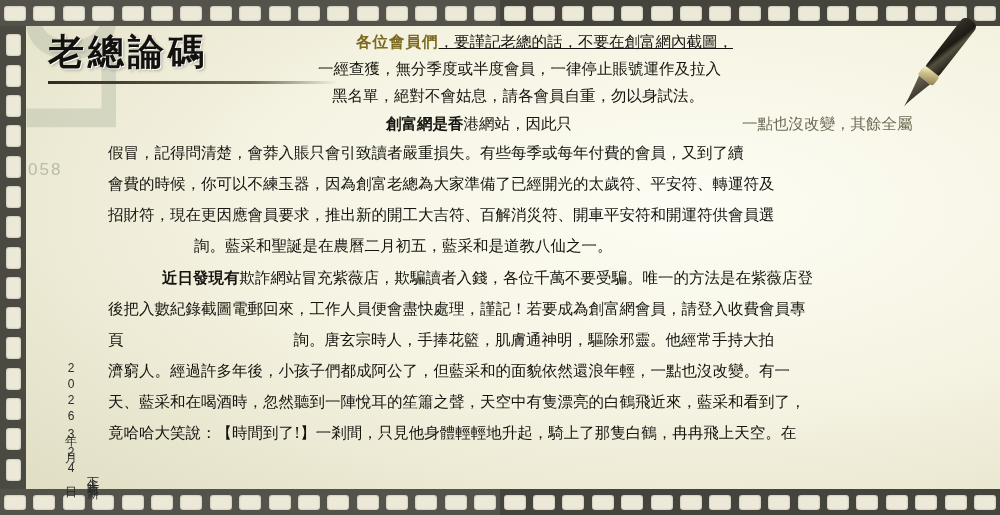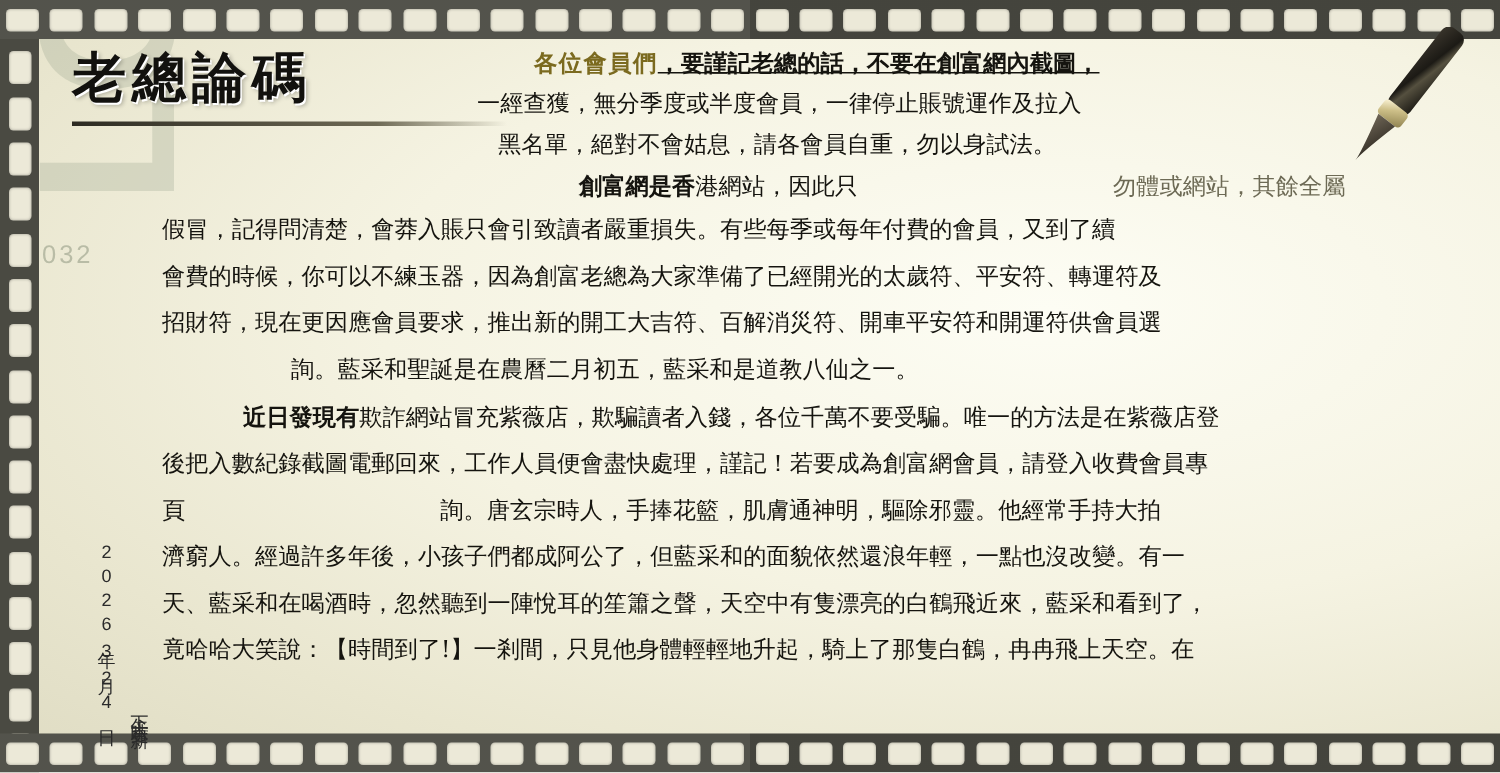--- a/index.html
+++ b/index.html
@@ -183,21 +183,21 @@
   }
   .body-text p {
     margin: 0;
   }
   .lead {
     color: #7b6a1f;
     font-weight: bold;
     letter-spacing: 1px;
   }
   .strong-red {
-    font-weight: bold;
+    font-weight: normal;
     text-decoration: underline;
   }
   .bold {
     font-weight: bold;
     margin-top: 17px;
   }
   .indent {
     display: inline-block;
     width: 54px;
   }
@@ -332,21 +332,21 @@
       <div class="hole"></div>
       <div class="hole"></div>
       <div class="hole"></div>
       <div class="hole"></div>
       <div class="hole"></div>
       <div class="hole"></div>
     </div>
   </div>
 
   <div class="watermark-big">LG</div>
-  <div class="watermark-num">032</div>
+  <div class="watermark-num">058</div>
 
   <div class="vdate">2026年3月24日</div>
   <div class="vdate2">下午六時更新</div>
 
   <div class="masthead">
     <div class="title">老總論碼</div>
     <div class="underline"></div>
   </div>
 
   <svg class="brush" viewBox="0 0 120 110">
@@ -371,21 +371,21 @@
       <rect x="52" y="-12" width="17" height="68" rx="6" fill="url(#handle)"></rect>
       <rect x="51" y="52" width="19" height="12" rx="3" fill="url(#ferrule)"></rect>
       <path d="M53 64 q7 28 7 34 q0 -6 7 -34 z" fill="url(#tip)"></path>
     </g>
   </svg>
 
   <div class="body-text">
     <p class="line1"><span class="lead">各位會員們</span><span class="strong-red">，要謹記老總的話，不要在創富網內截圖，</span></p>
     <p class="line2">一經查獲，無分季度或半度會員，一律停止賬號運作及拉入</p>
     <p class="line3">黑名單，絕對不會姑息，請各會員自重，勿以身試法。</p>
-    <p class="line4"><span class="bold">創富網是香</span><span>港網站，因此只</span><span class="gap-inline"></span><span class="fade-right">勿體或網站，其餘全屬</span></p>
+    <p class="line4"><span class="bold">創富網是香</span><span>港網站，因此只</span><span class="gap-inline"></span><span class="fade-right">一點也沒改變，其餘全屬</span></p>
     <p>假冒，記得問清楚，會莽入賬只會引致讀者嚴重損失。有些每季或每年付費的會員，又到了續</p>
     <p>會費的時候，你可以不練玉器，因為創富老總為大家準備了已經開光的太歲符、平安符、轉運符及</p>
     <p>招財符，現在更因應會員要求，推出新的開工大吉符、百解消災符、開車平安符和開運符供會員選</p>
     <p><span class="wide-indent"></span><span>詢。藍采和聖誕是在農曆二月初五，藍采和是道教八仙之一。</span></p>
     <p><span class="indent"></span><span class="para-head">近日發現有</span><span>欺詐網站冒充紫薇店，欺騙讀者入錢，各位千萬不要受騙。唯一的方法是在紫薇店登</span></p>
     <p>後把入數紀錄截圖電郵回來，工作人員便會盡快處理，謹記！若要成為創富網會員，請登入收費會員專</p>
     <p><span>頁</span><span class="gap-inline"></span><span>詢。唐玄宗時人，手捧花籃，肌膚通神明，驅除邪靈。他經常手持大拍</span></p>
     <p>濟窮人。經過許多年後，小孩子們都成阿公了，但藍采和的面貌依然還浪年輕，一點也沒改變。有一</p>
     <p>天、藍采和在喝酒時，忽然聽到一陣悅耳的笙簫之聲，天空中有隻漂亮的白鶴飛近來，藍采和看到了，</p>
     <p>竟哈哈大笑說：【時間到了!】一剎間，只見他身體輕輕地升起，騎上了那隻白鶴，冉冉飛上天空。在</p>

